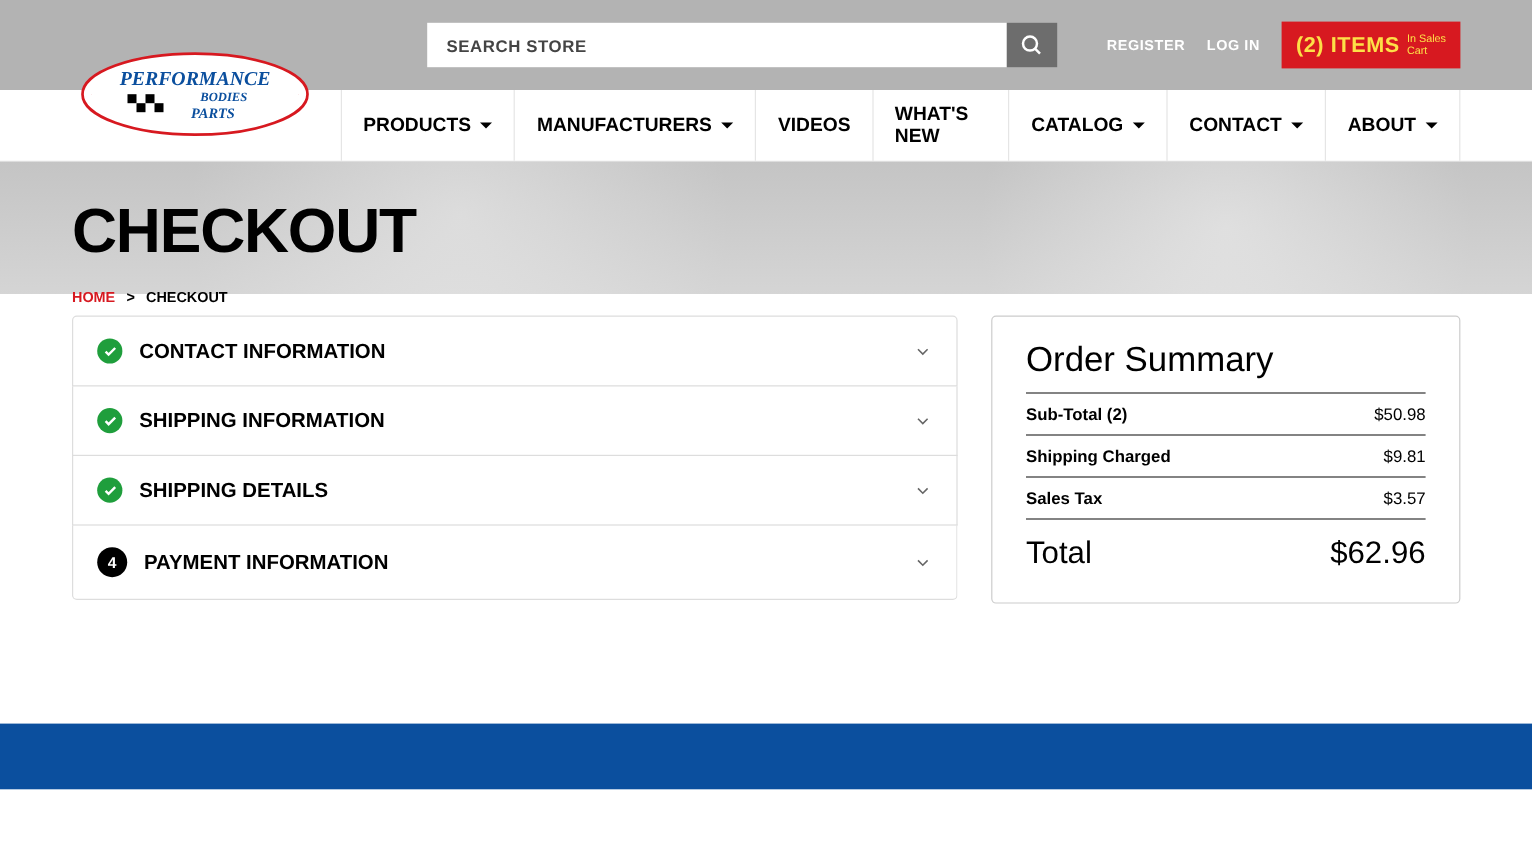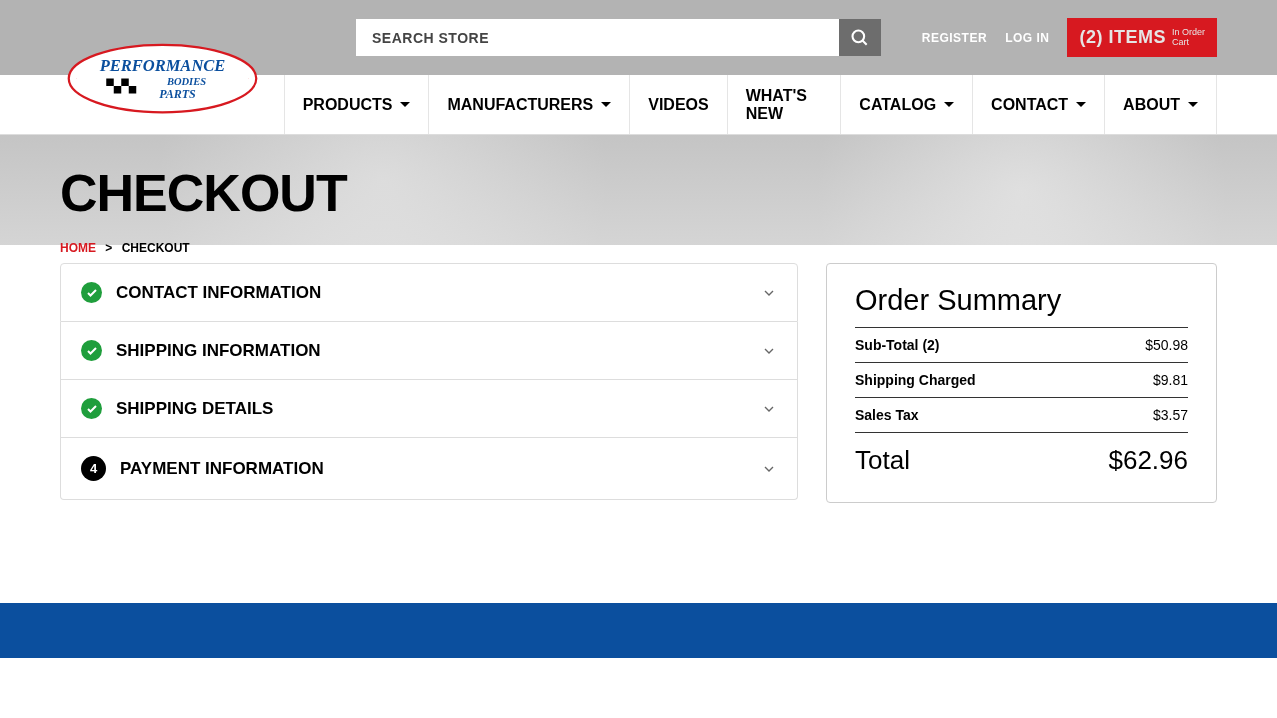--- a/index.html
+++ b/index.html
@@ -4,21 +4,21 @@
 <style>
 * { margin: 0; padding: 0; box-sizing: border-box; }
 body { font-family: Arial, Helvetica, sans-serif; background: #fff; }
 
 .topbar { background: #b3b3b3; height: 75px; display: flex; align-items: center; justify-content: flex-end; padding: 0 60px 0 56px; gap: 18px; }
 .search-wrap { display: flex; height: 37px; width: 525px; margin-right: auto; margin-left: 300px; }
 .search-input { flex: 1; border: none; padding: 0 16px; font-family: 'Arial Black', Arial, sans-serif; font-weight: 900; font-size: 14px; text-transform: uppercase; color: #333; letter-spacing: 0.5px; }
 .search-input::placeholder { color: #444; }
 .search-btn { width: 42px; background: #6d6d6d; border: none; display: flex; align-items: center; justify-content: center; cursor: pointer; }
 .toplink { color: #fff; font-weight: 900; font-size: 12px; text-transform: uppercase; letter-spacing: 0.5px; cursor: pointer; font-family: 'Arial Black', Arial, sans-serif; }
-.cart-box { background: #d71920; color: #e5e5e5; height: 39px; display: flex; align-items: center; padding: 0 12px; cursor: pointer; gap: 6px; }
+.cart-box { background: #d71920; color: #fde047; height: 39px; display: flex; align-items: center; padding: 0 12px; cursor: pointer; gap: 6px; }
 .cart-count { font-weight: 900; font-size: 18px; font-family: 'Arial Black', Arial, sans-serif; letter-spacing: 0.5px; }
 .cart-sub { font-size: 9px; line-height: 1.1; }
 
 .navbar { background: #fff; height: 60px; border-bottom: 1px solid #ddd; display: flex; align-items: stretch; padding: 0 60px; position: relative; }
 .logo { position: absolute; left: 65px; top: -35px; width: 195px; height: 77px; z-index: 5; }
 .nav-spacer { width: 230px; }
 .nav-items { display: flex; margin-left: auto; }
 .nav-item { display: flex; align-items: center; gap: 8px; padding: 0 18px; border-left: 1px solid #e5e5e5; font-weight: 900; font-size: 16px; text-transform: uppercase; cursor: pointer; font-family: 'Arial Black', Arial, sans-serif; }
 .nav-item:last-child { border-right: 1px solid #e5e5e5; }
 .caret { width: 0; height: 0; border-left: 5px solid transparent; border-right: 5px solid transparent; border-top: 5px solid #000; }
@@ -59,21 +59,21 @@
           <circle cx="10" cy="10" r="7"></circle>
           <line x1="20" y1="20" x2="15" y2="15"></line>
         </svg>
     </button>
   </div>
   <span class="toplink">REGISTER</span>
   <span class="toplink">LOG IN</span>
   <div class="cart-box">
     <span class="cart-count">(2) ITEMS</span>
     <div>
-      <div class="cart-sub">In Order</div>
+      <div class="cart-sub">In Sales</div>
       <div class="cart-sub">Cart</div>
     </div>
   </div>
 </div>
 
 <div class="navbar">
   <svg class="logo" viewBox="0 0 260 100">
     <ellipse cx="130" cy="50" rx="125" ry="45" fill="#fff" stroke="#d71920" stroke-width="3"></ellipse>
     <path d="M 15 50 Q 130 -5 245 50 Q 130 100 15 50 Z" fill="#d71920"></path>
     <ellipse cx="130" cy="48" rx="115" ry="35" fill="#fff"></ellipse>

